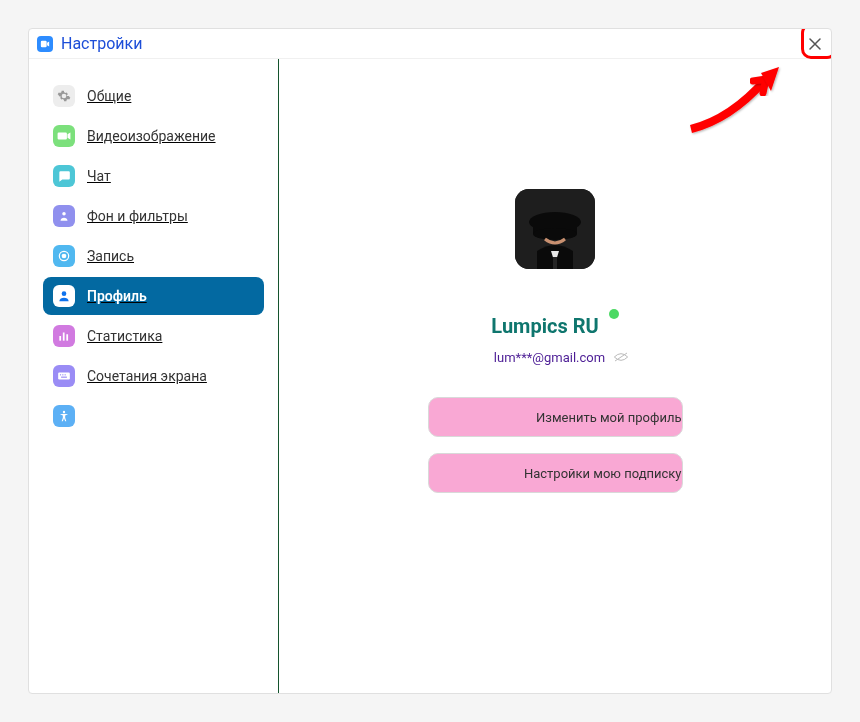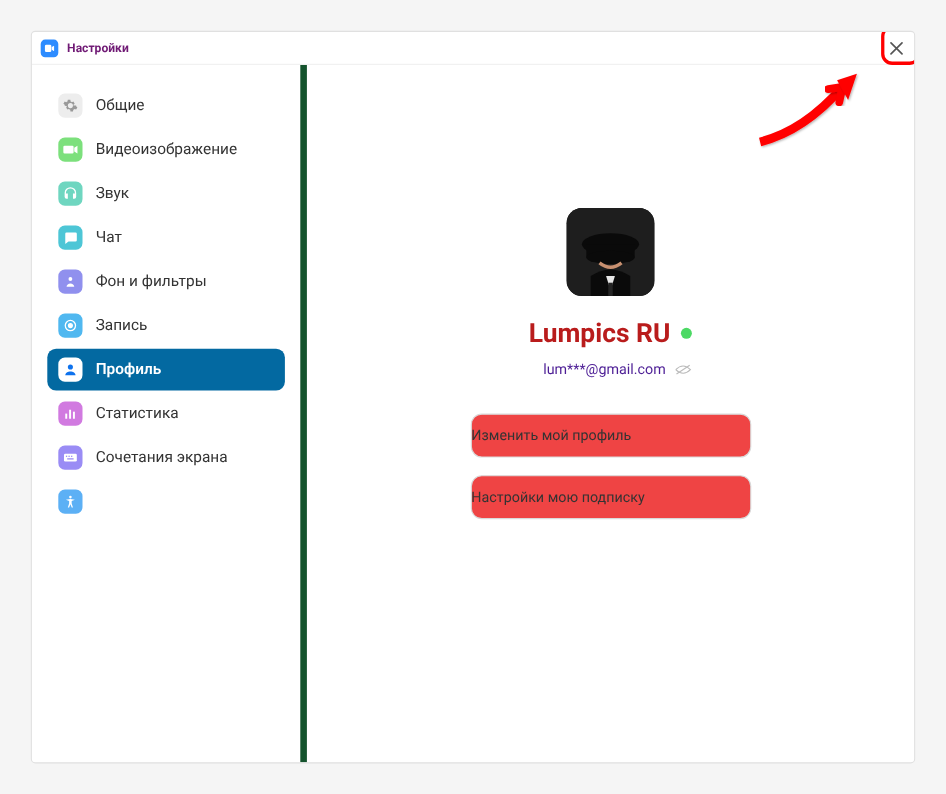--- a/index.html
+++ b/index.html
@@ -40,23 +40,22 @@
       display: flex;
       align-items: center;
       justify-content: center;
       margin-right: 8px;
     }
     .app-icon svg {
       width: 10px;
       height: 10px;
     }
     .title-text {
-      font-size: 11px;
-      color: #701a75;
-      font-weight: bold;
+      font-size: 16px;
+      color: #1d4ed8;
     }
     .close-btn {
       position: absolute;
       right: 6px;
       top: 5px;
       width: 20px;
       height: 20px;
       display: flex;
       align-items: center;
       justify-content: center;
@@ -83,21 +82,22 @@
       z-index: 11;
       pointer-events: none;
     }
     .content {
       display: flex;
       height: calc(100% - 30px);
     }
     .sidebar {
       width: 250px;
       padding: 18px 14px;
-      border-right: 6px solid #14532d;
+      border-right: 1px solid #14532d;
+      text-decoration: underline;
     }
     .sidebar-item {
       display: flex;
       align-items: center;
       padding: 8px 10px;
       border-radius: 8px;
       cursor: pointer;
       margin-bottom: 2px;
       min-height: 36px;
     }
@@ -156,23 +156,24 @@
       overflow: hidden;
       margin-bottom: 20px;
     }
     .name-row {
       display: flex;
       align-items: center;
       gap: 10px;
       margin-bottom: 10px;
     }
     .display-name {
-      font-size: 24px;
+      font-size: 20px;
       font-weight: 700;
-      color: #b91c1c;
+      color: #0f766e;
+      margin-top: 25px;
     }
     .presence-dot {
       width: 10px;
       height: 10px;
       border-radius: 50%;
       background: #4cd964;
     }
     .email-row {
       display: flex;
       align-items: center;
@@ -186,24 +187,24 @@
     }
     .eye-icon {
       color: #aaa;
       cursor: pointer;
     }
     .action-btn {
       width: 255px;
       height: 40px;
       border: 1px solid #d9d9d9;
       border-radius: 10px;
-      background: #ef4444;
-      display: flex;
-      align-items: center;
-      justify-content: flex-start;
+      background: #f9a8d4;
+      display: flex;
+      align-items: center;
+      justify-content: flex-end;
       font-size: 13px;
       color: #333;
       cursor: pointer;
       margin-bottom: 16px;
     }
   </style>
 </head>
 <body>
 
 <div class="window">
@@ -249,28 +250,20 @@
 
       <div class="sidebar-item">
         <div class="icon-wrap ic-video">
           <svg viewBox="0 0 24 24" fill="#fff">
               <path d="M3 6h12a2 2 0 0 1 2 2v8a2 2 0 0 1-2 2H3a2 2 0 0 1-2-2V8a2 2 0 0 1 2-2zm15 3l5-3v12l-5-3V9z"></path>
             </svg>
         </div>
         <span class="label">Видеоизображение</span>
       </div>
 
-      <div class="sidebar-item">
-        <div class="icon-wrap ic-audio">
-          <svg viewBox="0 0 24 24" fill="#fff">
-              <path d="M12 2a9 9 0 0 0-9 9v6a3 3 0 0 0 3 3h2v-8H5v-1a7 7 0 0 1 14 0v1h-3v8h2a3 3 0 0 0 3-3v-6a9 9 0 0 0-9-9z"></path>
-            </svg>
-        </div>
-        <span class="label">Звук</span>
-      </div>
 
 
       <div class="sidebar-item">
         <div class="icon-wrap ic-chat">
           <svg viewBox="0 0 24 24" fill="#fff">
               <path d="M4 4h16a2 2 0 0 1 2 2v10a2 2 0 0 1-2 2H9l-5 4V6a2 2 0 0 1 2-2z"></path>
             </svg>
         </div>
         <span class="label">Чат</span>
       </div>

